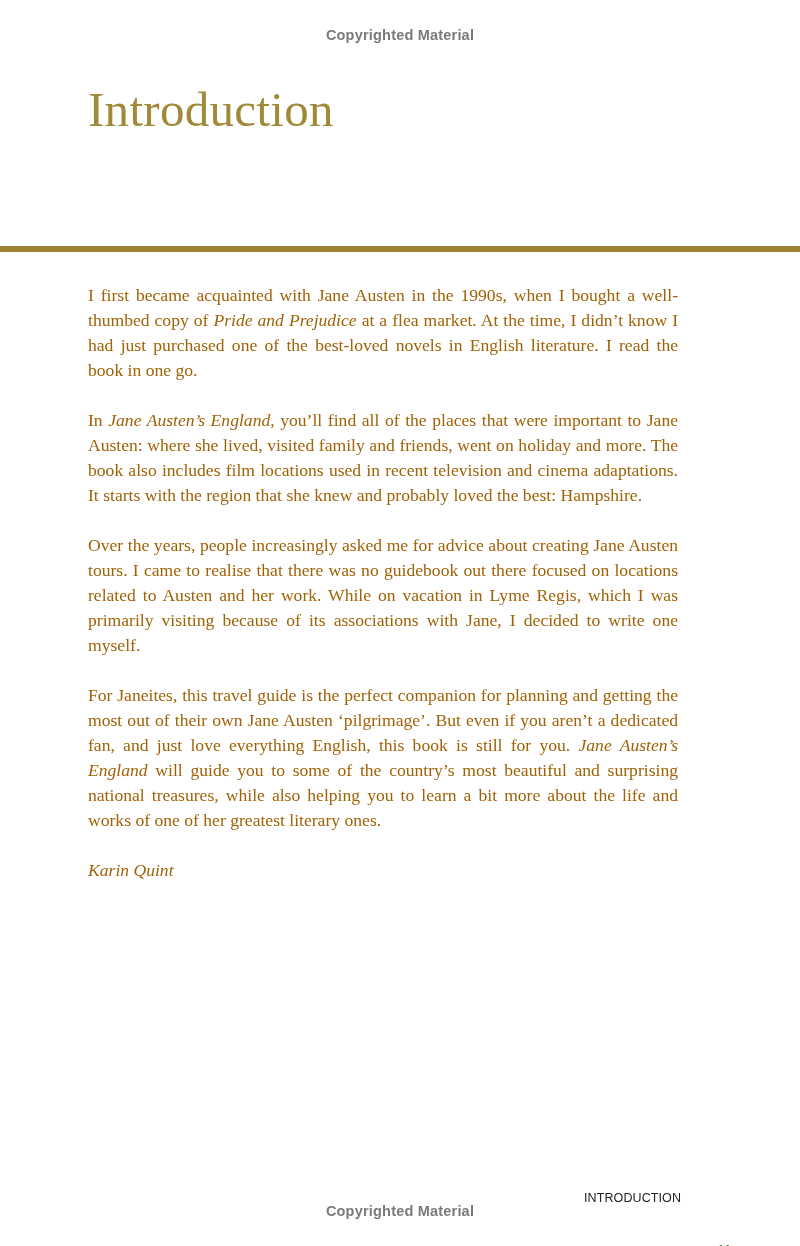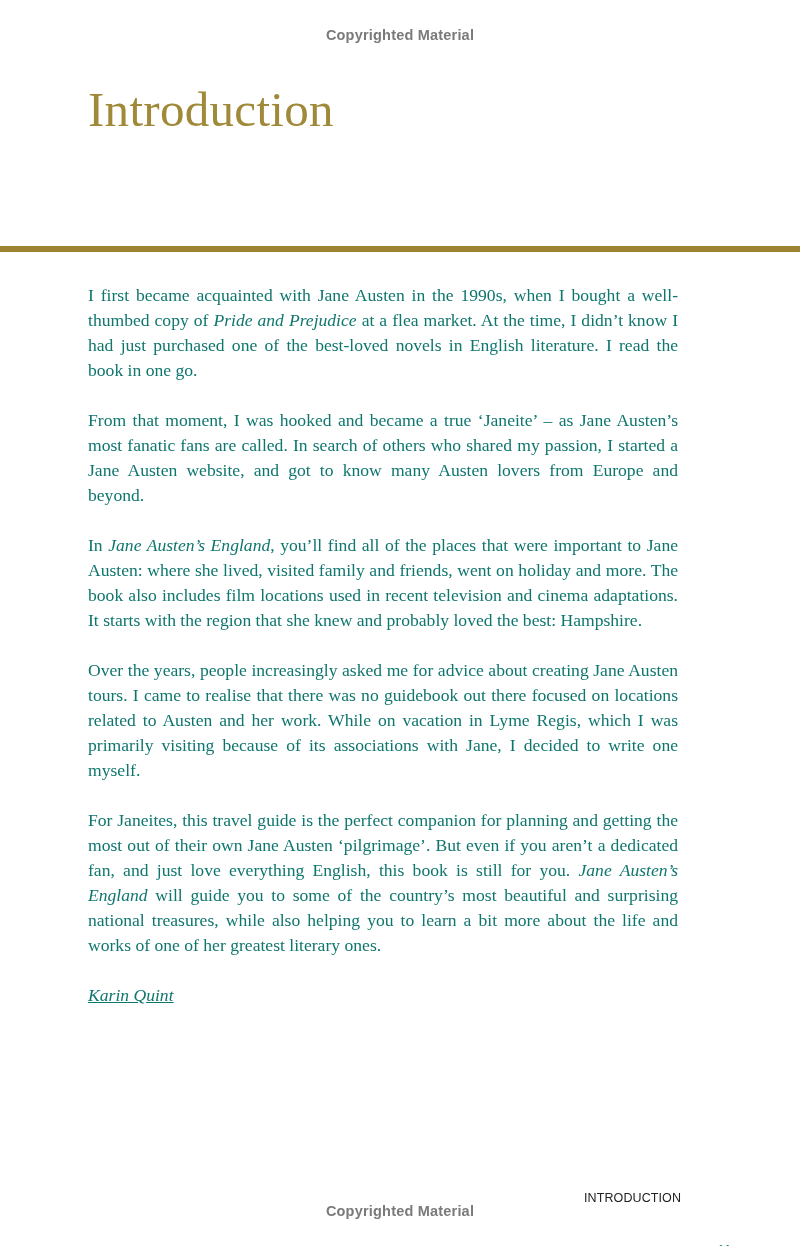--- a/index.html
+++ b/index.html
@@ -55,31 +55,30 @@
       position: absolute;
       left: 88px;
       top: 283px;
       width: 606px;
     }
     .body-text p {
       margin: 0 16px 25px 0;
       font-size: 17.6px;
       line-height: 25px;
       text-align: justify;
-      color: #0f766e;
+      color: #a16207;
     }
     .body-text p.last-line-left {
       text-align: left;
     }
     .body-text em {
       font-style: italic;
     }
     .signature {
       font-style: italic;
-      text-decoration: underline;
     }
 
     .running-foot {
       position: absolute;
       top: 1191px;
       left: 584px;
       font-family: "Liberation Sans", "DejaVu Sans", sans-serif;
       font-size: 12.5px;
       color: #222;
       letter-spacing: 0.1px;
@@ -99,21 +98,20 @@
 
 <div class="watermark top">Copyrighted Material</div>
 
 <h1 class="chapter-title">Introduction</h1>
 
 <div class="rule"></div>
 
 <div class="body-text">
   <p><span>I first became acquainted with Jane Austen in the 1990s, when I bought a well-thumbed copy of </span><em>Pride and Prejudice</em><span> at a flea market. At the time, I didn’t know I had just purchased one of the best-loved novels in English literature. I read the book in one go.</span></p>
 
-  <p>From that moment, I was hooked and became a true ‘Janeite’ – as Jane Austen’s most fanatic fans are called. In search of others who shared my passion, I started a Jane Austen website, and got to know many Austen lovers from Europe and beyond.</p>
 
   <p><span>In </span><em>Jane Austen’s England</em><span>, you’ll find all of the places that were important to Jane Austen: where she lived, visited family and friends, went on holiday and more. The book also includes film locations used in recent television and cinema adaptations. It starts with the region that she knew and probably loved the best: Hampshire.</span></p>
 
   <p>Over the years, people increasingly asked me for advice about creating Jane Austen tours. I came to realise that there was no guidebook out there focused on locations related to Austen and her work. While on vacation in Lyme Regis, which I was primarily visiting because of its associations with Jane, I decided to write one myself.</p>
 
   <p><span>For Janeites, this travel guide is the perfect companion for planning and getting the most out of their own Jane Austen ‘pilgrimage’. But even if you aren’t a dedicated fan, and just love everything English, this book is still for you. </span><em>Jane Austen’s England</em><span> will guide you to some of the country’s most beautiful and surprising national treasures, while also helping you to learn a bit more about the life and works of one of her greatest literary ones.</span></p>
 
 
   <p class="signature last-line-left">Karin Quint</p>
 </div>

